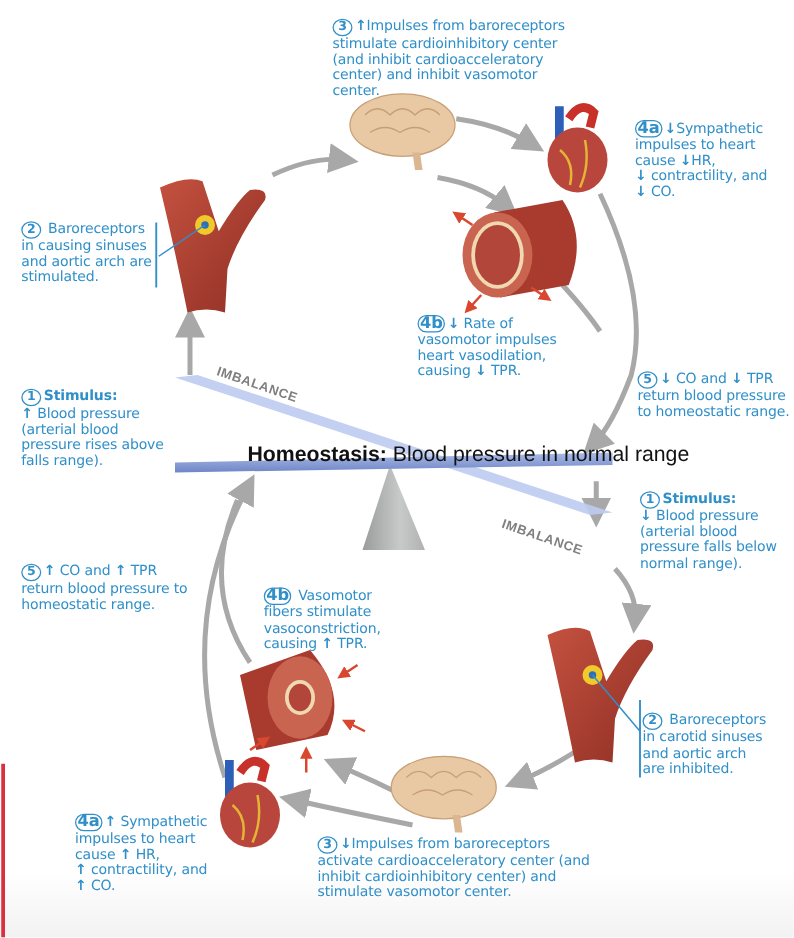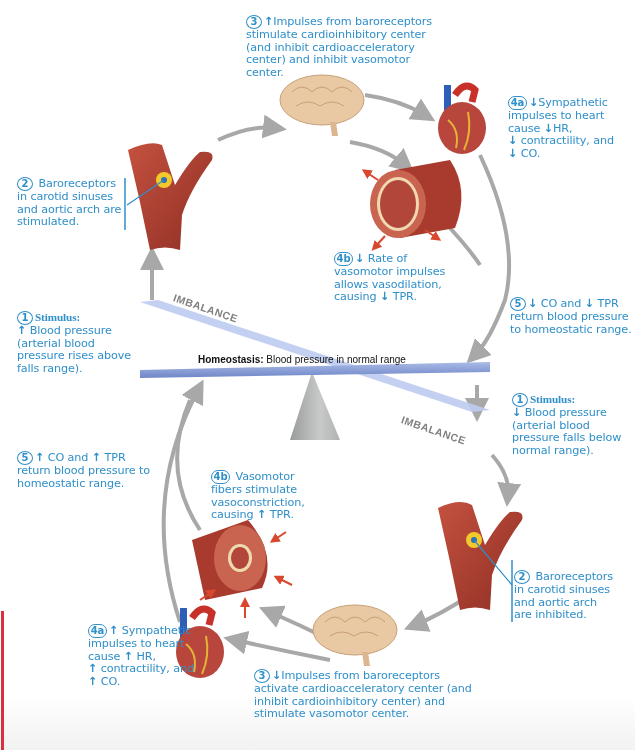--- a/index.html
+++ b/index.html
@@ -1,26 +1,26 @@
 <!DOCTYPE html>
 <html><head>
 <meta charset="utf-8">
 <style>
   html, body { margin:0; padding:0; }
   body { width:635px; height:750px; position:relative; overflow:hidden;
          background:linear-gradient(#ffffff 0%, #ffffff 93%, #f2f2f2 100%);
          font-family:"DejaVu Sans", sans-serif; }
   .lbl { position:absolute; color:#2f8fc9; font-size:11.2px; line-height:12.6px; letter-spacing:-0.1px; }
-  .lbl b { font-weight:bold;font-family:Liberation Serif, serif; }
+  .lbl b { font-weight:bold; }
   .num { display:inline-block; border:1.4px solid #2f8fc9; border-radius:50%; min-width:12px; height:12px;
          line-height:12px; text-align:center; font-size:10px; font-weight:bold; margin-right:2px; padding:0 1px; box-sizing:content-box; }
-  .num.w { border-radius:8px; min-width:15px; font-size:10px; }
+  .num.w { border-radius:8px; min-width:15px; font-size:13px; }
   .arr { font-weight:bold; }
   svg#art { position:absolute; left:0; top:0; }
-  .homeo { position:absolute; left:198px; top:354px; font-size:10px; color:#111; font-family:"Liberation Sans", sans-serif; }
+  .homeo { position:absolute; left:198px; top:354px; font-size:17px; color:#111; font-family:"Liberation Sans", sans-serif; }
   .homeo b { font-weight:bold; }
   .imb { position:absolute; font-size:10.5px; color:#808080; font-weight:bold; font-family:"Liberation Sans", sans-serif; letter-spacing:0.5px; }
   .redbar { position:absolute; left:1px; top:611px; width:3px; height:139px; background:#d9303f; }
 </style>
 </head>
 <body>
 
 <svg id="art" width="635" height="750" viewBox="0 0 635 750">
   <defs>
     <marker id="ah" markerWidth="6" markerHeight="6" refX="3" refY="3" orient="auto">
@@ -133,51 +133,51 @@
       <line x1="200" y1="600" x2="212" y2="592"></line>
     </g>
   </g>
 </svg>
 
 <div class="imb" style="left:172px; top:302px; transform:rotate(19deg);">IMBALANCE</div>
 <div class="imb" style="left:400px; top:424px; transform:rotate(19deg);">IMBALANCE</div>
 
 <div class="homeo"><b>Homeostasis:</b><span> Blood pressure in normal range</span></div>
 
-<div class="lbl" style="left:246px; top:15px; width:200px;">
+<div class="lbl" style="left:266px; top:15px; width:200px;">
   <span class="num">3</span><span class="arr">↑</span><span>Impulses from baroreceptors stimulate cardioinhibitory center (and inhibit cardioacceleratory center) and inhibit vasomotor center.</span>
 </div>
 <div class="lbl" style="left:508px; top:96px; width:125px;">
   <span class="num w">4a</span><span class="arr">↓</span><span>Sympathetic impulses to heart cause </span><span class="arr">↓</span><span>HR, </span><br><span class="arr">↓</span><span> contractility, and </span><br><span class="arr">↓</span><span> CO.</span>
 </div>
 <div class="lbl" style="left:17px; top:177px; width:108px;">
-  <span class="num">2</span><span> Baroreceptors in carotid sinuses and aortic arch are stimulated.</span>
+  <span class="num">2</span><span> Baroreceptors in causing sinuses and aortic arch are stimulated.</span>
 </div>
 <div class="lbl" style="left:334px; top:252px; width:122px;">
-  <span class="num w">4b</span><span class="arr">↓</span><span> Rate of vasomotor impulses allows vasodilation, causing </span><span class="arr">↓</span><span> TPR.</span>
+  <span class="num w">4b</span><span class="arr">↓</span><span> Rate of vasomotor impulses heart vasodilation, causing </span><span class="arr">↓</span><span> TPR.</span>
 </div>
 <div class="lbl" style="left:17px; top:311px; width:120px;">
   <span class="num">1</span><b>Stimulus:</b><br><span class="arr">↑</span><span> Blood pressure (arterial blood pressure rises above falls range).</span>
 </div>
 <div class="lbl" style="left:510px; top:297px; width:122px;">
   <span class="num">5</span><span class="arr">↓</span><span> CO and </span><span class="arr">↓</span><span> TPR return blood pressure to homeostatic range.</span>
 </div>
 
 <div class="lbl" style="left:512px; top:393px; width:122px;">
   <span class="num">1</span><b>Stimulus:</b><br><span class="arr">↓</span><span> Blood pressure (arterial blood pressure falls below normal range).</span>
 </div>
 <div class="lbl" style="left:17px; top:451px; width:140px;">
   <span class="num">5</span><span class="arr">↑</span><span> CO and </span><span class="arr">↑</span><span> TPR return blood pressure to homeostatic range.</span>
 </div>
 <div class="lbl" style="left:211px; top:470px; width:110px;">
   <span class="num w">4b</span><span> Vasomotor fibers stimulate vasoconstriction, causing </span><span class="arr">↑</span><span> TPR.</span>
 </div>
 <div class="lbl" style="left:514px; top:570px; width:104px;">
   <span class="num">2</span><span> Baroreceptors in carotid sinuses and aortic arch are inhibited.</span>
 </div>
-<div class="lbl" style="left:60px; top:624px; width:125px;margin-left:28px;">
+<div class="lbl" style="left:60px; top:651px; width:125px;">
   <span class="num w">4a</span><span class="arr">↑</span><span> Sympathetic impulses to heart cause </span><span class="arr">↑</span><span> HR, </span><br><span class="arr">↑</span><span> contractility, and </span><br><span class="arr">↑</span><span> CO.</span>
 </div>
 <div class="lbl" style="left:254px; top:669px; width:230px;">
   <span class="num">3</span><span class="arr">↓</span><span>Impulses from baroreceptors activate cardioacceleratory center (and inhibit cardioinhibitory center) and stimulate vasomotor center.</span>
 </div>
 
 <div class="redbar"></div>
 
 </body></html>

